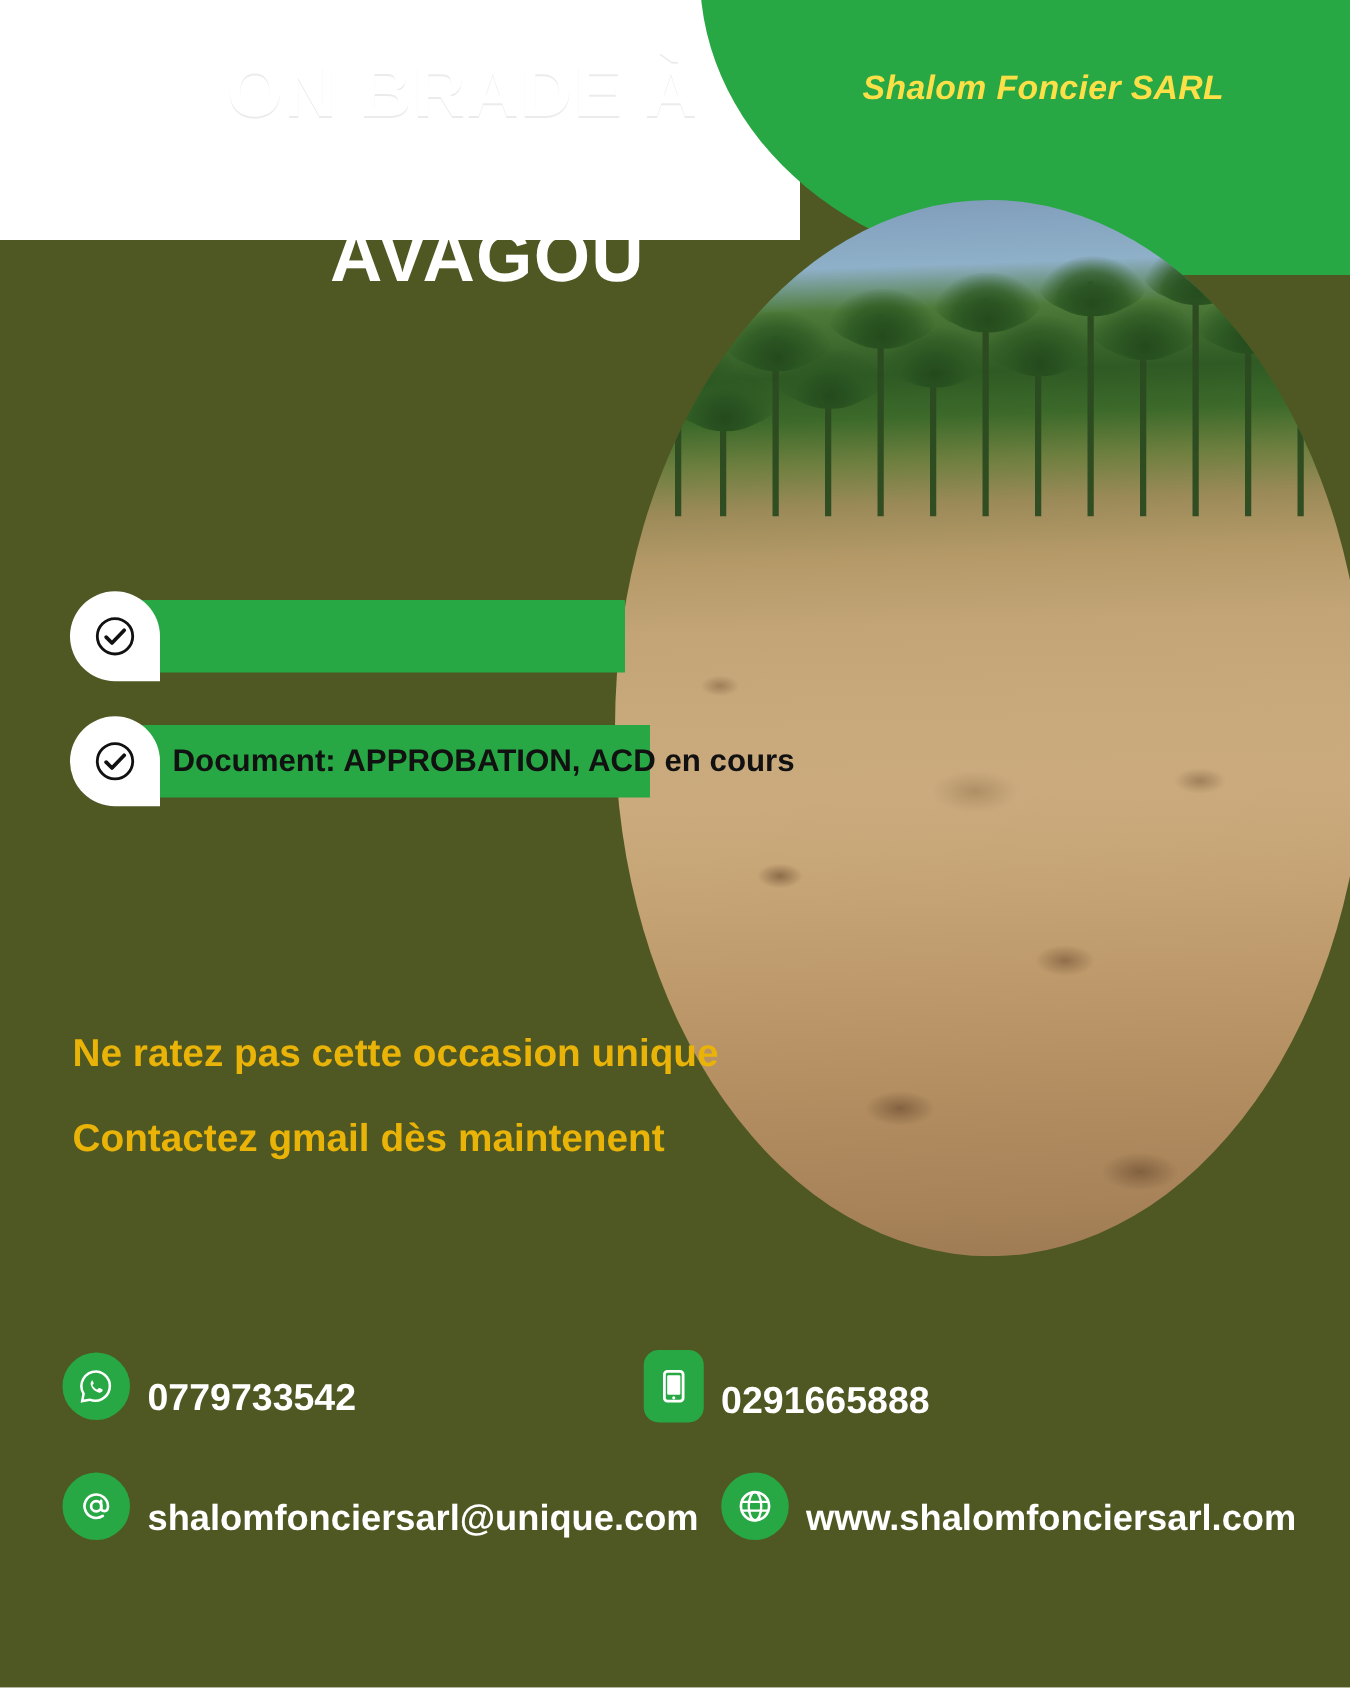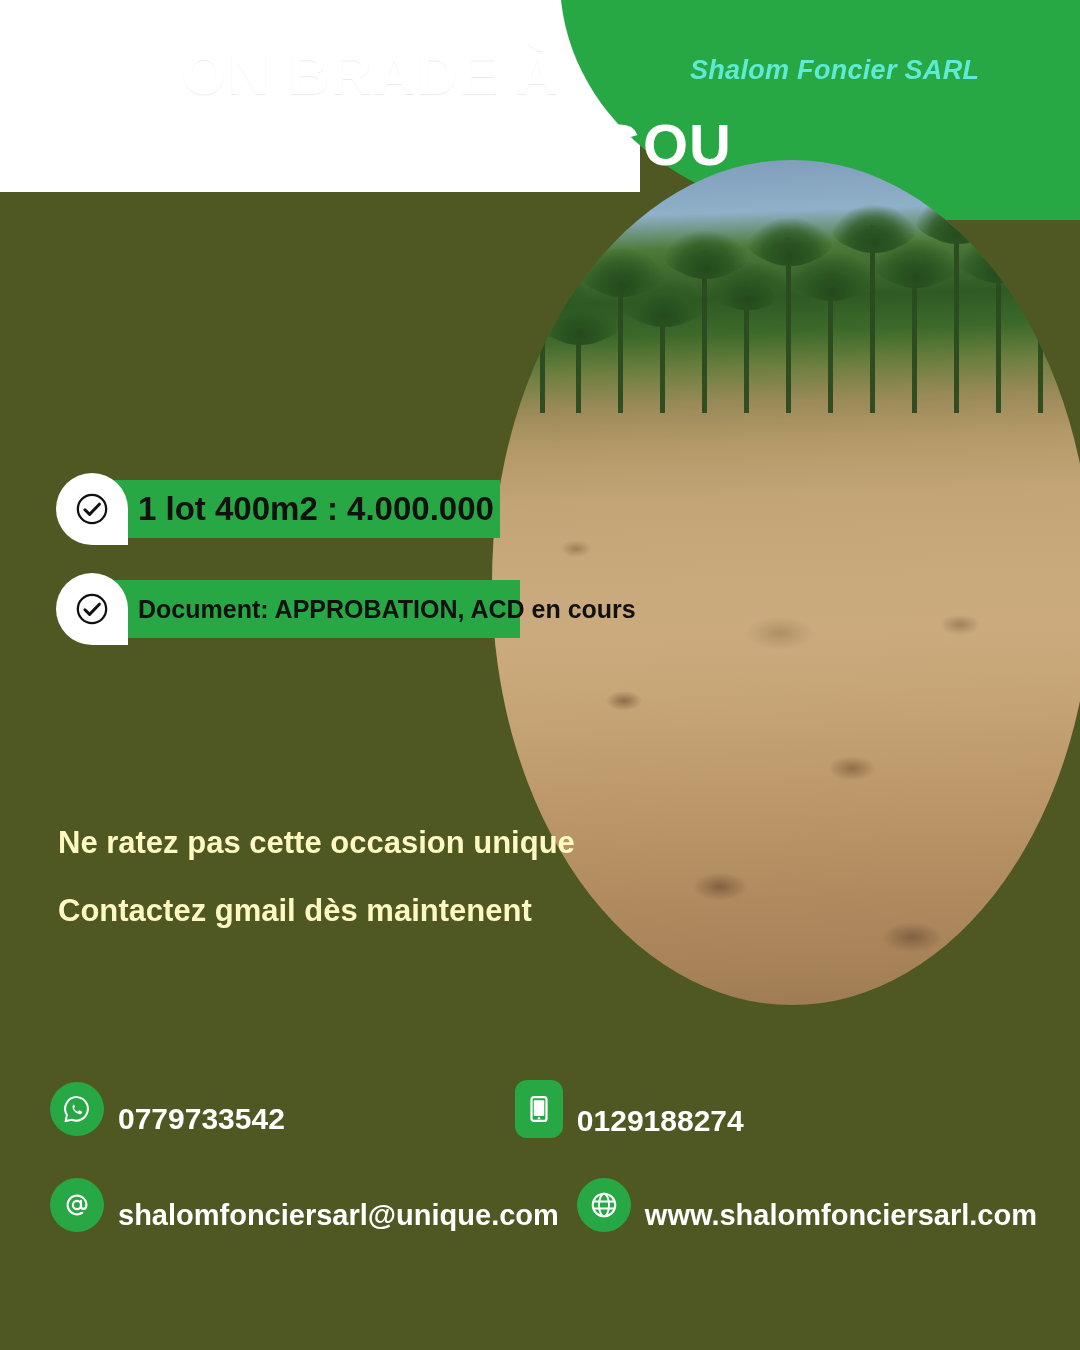--- a/index.html
+++ b/index.html
@@ -34,21 +34,21 @@
     width: 560px;
     height: 260px;
     background: #27a844;
     border-bottom-left-radius: 290px 240px;
     border-bottom-right-radius: 0;
   }
   .brand {
     position: absolute;
     top: 55px;
     left: 690px;
-    color: #5eead4;
+    color: #fde047;
     font-size: 27px;
     font-weight: bold;
     font-style: italic;
     letter-spacing: 0.3px;
     white-space: nowrap;
     z-index: 6;
   }
 
   
   .headline {
@@ -188,21 +188,21 @@
   .feat3 .pill { width: 460px; }
 
   
   .cta {
     position: absolute;
     left: 58px;
     top: 825px;
     z-index: 8;
   }
   .cta div {
-    color: #fef9c3;
+    color: #eab308;
     font-size: 31px;
     font-weight: bold;
     margin-bottom: 32px;
     white-space: nowrap;
   }
 
   
   .contacts {
     position: absolute;
     left: 50px;
@@ -249,21 +249,21 @@
 
 <div id="poster">
 
   <div class="top-white"></div>
   <div class="green-blob"></div>
 
   <div class="brand">Shalom Foncier SARL</div>
 
   <div class="headline">
     <div class="l1">ON BRADE À</div>
-    <div class="l2">JACQUEVILLE  AVAGOU</div>
+    <div class="l2">APPROBATION  AVAGOU</div>
   </div>
 
   <div class="photo-circle">
     <div class="photo-inner">
       <div class="palms">
         <div class="palm" style="left:8%;  height:58%;"></div>
         <div class="palm" style="left:14%; height:44%;"></div>
         <div class="palm" style="left:21%; height:66%;"></div>
         <div class="palm" style="left:28%; height:52%;"></div>
         <div class="palm" style="left:35%; height:74%;"></div>
@@ -282,21 +282,20 @@
   <div class="features">
 
     <div class="feat big feat1">
       <div class="pill"></div>
       <div class="teardrop">
         <svg viewBox="0 0 24 24">
           <circle cx="12" cy="12" r="10" fill="none" stroke="#111" stroke-width="1.6"></circle>
           <path d="M7 12.5l3.3 3.3L17.2 8.6" fill="none" stroke="#111" stroke-width="2.1" stroke-linecap="round" stroke-linejoin="round"></path>
         </svg>
       </div>
-      <div class="ftext">1 lot 400m2 : 4.000.000</div>
     </div>
 
 
     <div class="feat small feat3">
       <div class="pill"></div>
       <div class="teardrop">
         <svg viewBox="0 0 24 24">
           <circle cx="12" cy="12" r="10" fill="none" stroke="#111" stroke-width="1.6"></circle>
           <path d="M7 12.5l3.3 3.3L17.2 8.6" fill="none" stroke="#111" stroke-width="2.1" stroke-linecap="round" stroke-linejoin="round"></path>
         </svg>
@@ -327,21 +326,21 @@
       <div class="spacer-phone"></div>
 
       <div class="citem">
         <div class="cicon square">
           <svg viewBox="0 0 24 24">
             <rect x="6" y="2.5" width="12" height="19" rx="2" fill="none" stroke="#fff" stroke-width="1.8"></rect>
             <rect x="7.8" y="5" width="8.4" height="12.5" rx="0.8" fill="#fff"></rect>
             <circle cx="12" cy="19.4" r="1" fill="#fff"></circle>
           </svg>
         </div>
-        <div class="ctext">0129188274</div>
+        <div class="ctext">0291665888</div>
       </div>
     </div>
 
     <div class="crow">
       <div class="citem">
         <div class="cicon">
           <svg viewBox="0 0 24 24">
             <path d="M16.2 18.2a7.5 7.5 0 1 1 3.3-6.2c0 2-.9 3.1-2.3 3.1-1.3 0-2.1-.9-2.1-2.3V8.6" fill="none" stroke="#fff" stroke-width="1.7" stroke-linecap="round"></path>
             <circle cx="12" cy="12" r="3.3" fill="none" stroke="#fff" stroke-width="1.7"></circle>
           </svg>

